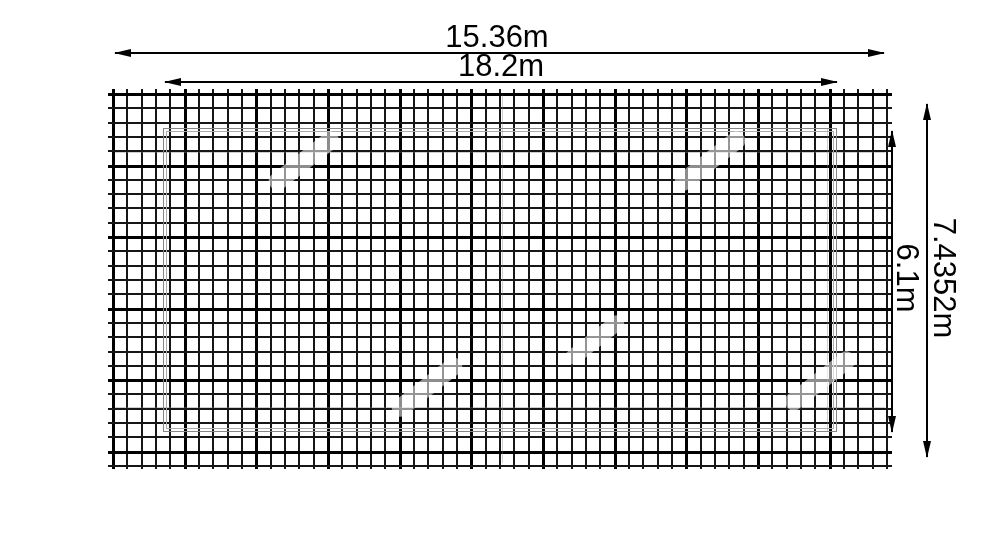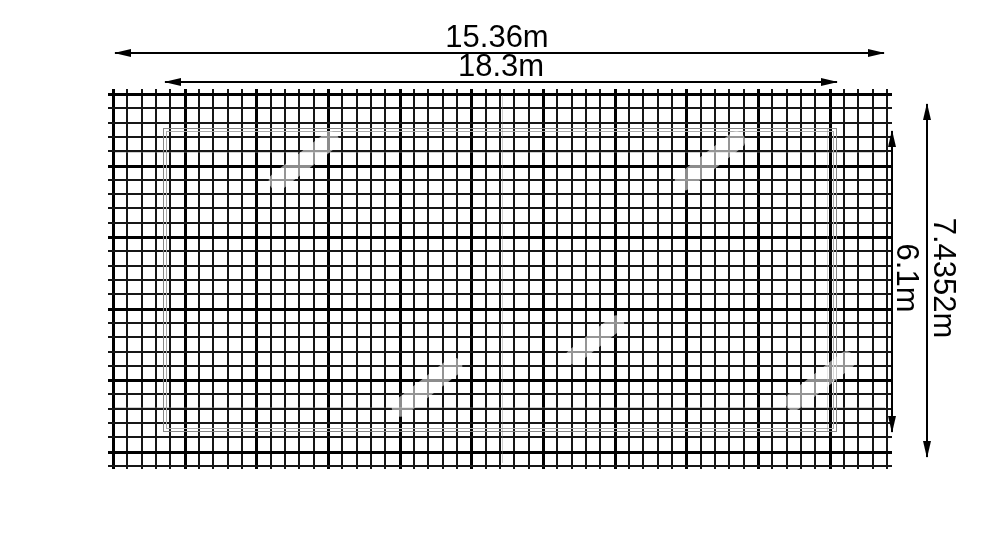--- a/index.html
+++ b/index.html
@@ -77,21 +77,21 @@
   </div>
   <div class="label-anchor" style="left:497px;top:36px;">
     <span class="dim-label">15.36m</span>
   </div>
 
   <div class="dim-h" style="left:165px;top:81px;width:672px;">
     <i class="ah ah-left"></i>
     <i class="ah ah-right"></i>
   </div>
   <div class="label-anchor" style="left:501px;top:65px;">
-    <span class="dim-label">18.3m</span>
+    <span class="dim-label">18.2m</span>
   </div>
 
   <div class="dim-v" style="left:891px;top:131px;height:301px;">
     <i class="ah ah-up"></i>
     <i class="ah ah-down"></i>
   </div>
   <div class="label-anchor" style="left:907px;top:278px;">
     <span class="dim-label rot">6.1m</span>
   </div>
 

